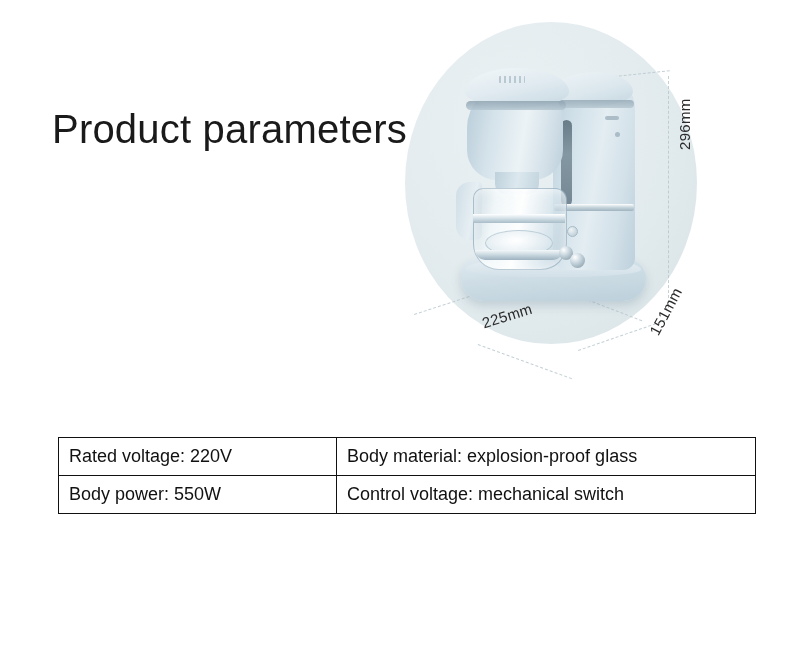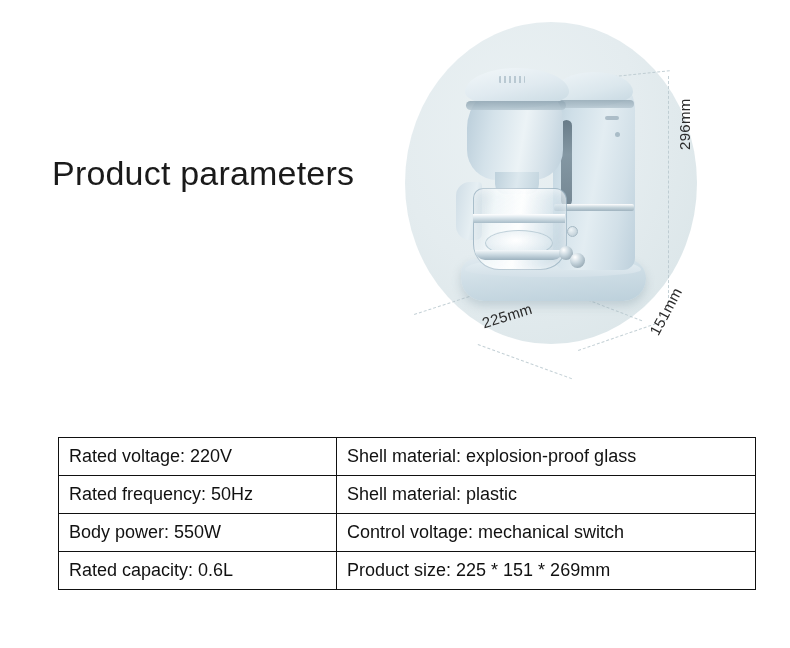--- a/index.html
+++ b/index.html
@@ -13,27 +13,26 @@
     font-family: "Liberation Sans", sans-serif;
     overflow: hidden;
     position: relative;
   }
 
   
   #page-title {
     position: absolute;
     left: 52px;
     top: 107px;
-    font-size: 34px;
+    font-size: 40px;
     line-height: 44px;
     color: #1a1a1a;
     font-weight: 400;
     letter-spacing: 0.2px;
     white-space: nowrap;
-    margin-top: 44px;
   }
 
   
   #hero {
     position: absolute;
     left: 400px;
     top: 14px;
     width: 310px;
     height: 345px;
   }
@@ -390,28 +389,20 @@
 </div>
 
 <div class="dim" id="dim-height">296mm</div>
 <div class="dim" id="dim-width">225mm</div>
 <div class="dim" id="dim-depth">151mm</div>
 
 <table id="spec-table">
   <tbody>
     <tr>
       <td class="col-left">Rated voltage: 220V</td>
-      <td class="col-right">Shell material: explosion-proof glass</td>
-    </tr>
-    <tr>
-      <td class="col-left">Rated frequency: 50Hz</td>
-      <td class="col-right">Shell material: plastic</td>
+      <td class="col-right">Body material: explosion-proof glass</td>
     </tr>
     <tr>
       <td class="col-left">Body power: 550W</td>
       <td class="col-right">Control voltage: mechanical switch</td>
     </tr>
-    <tr>
-      <td class="col-left">Rated capacity: 0.6L</td>
-      <td class="col-right">Product size: 225 * 151 * 269mm</td>
-    </tr>
   </tbody>
 </table>
 
 </body></html>

